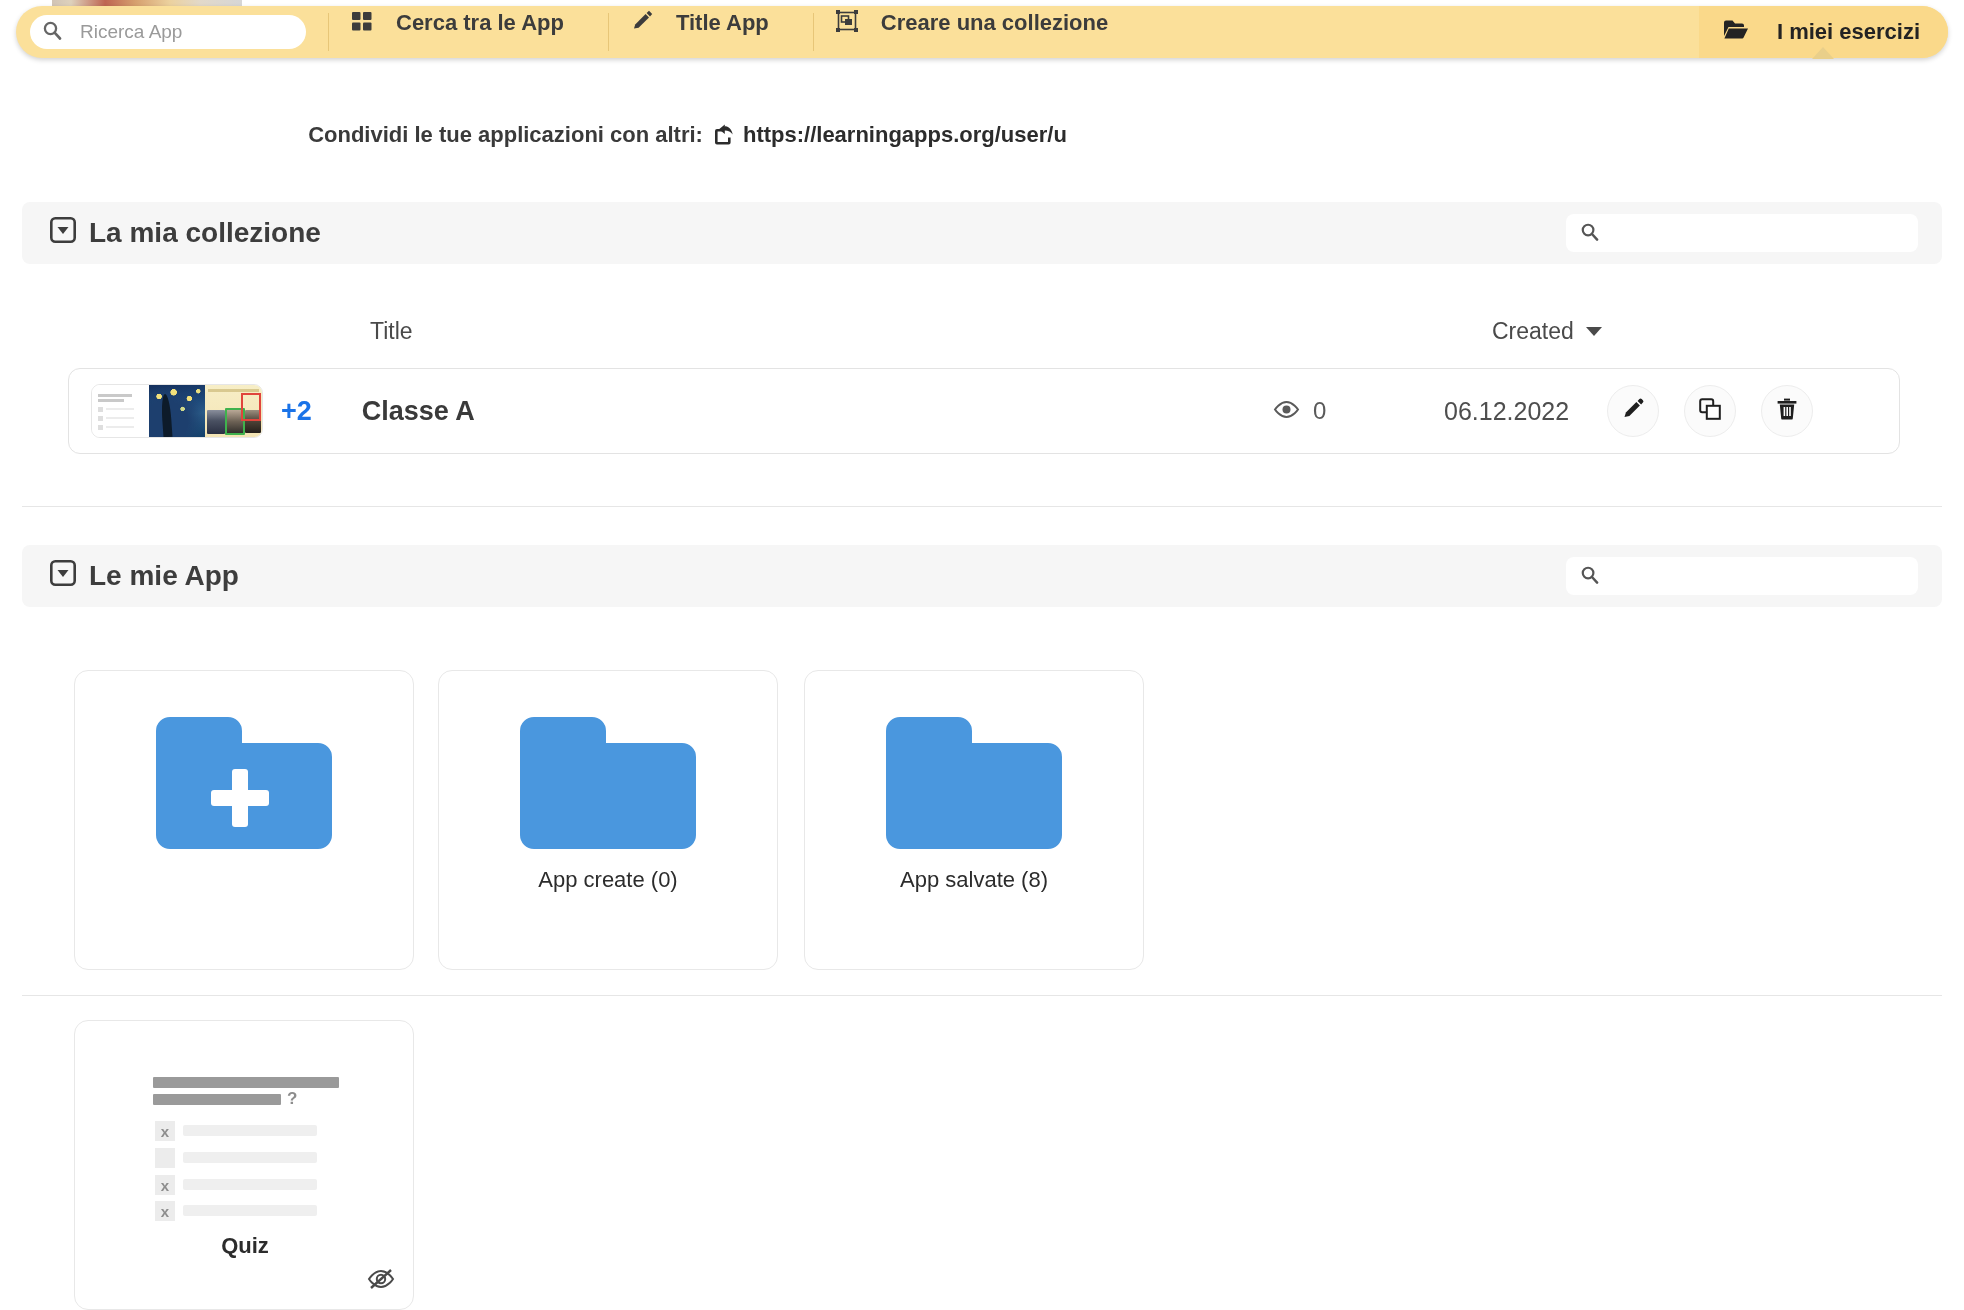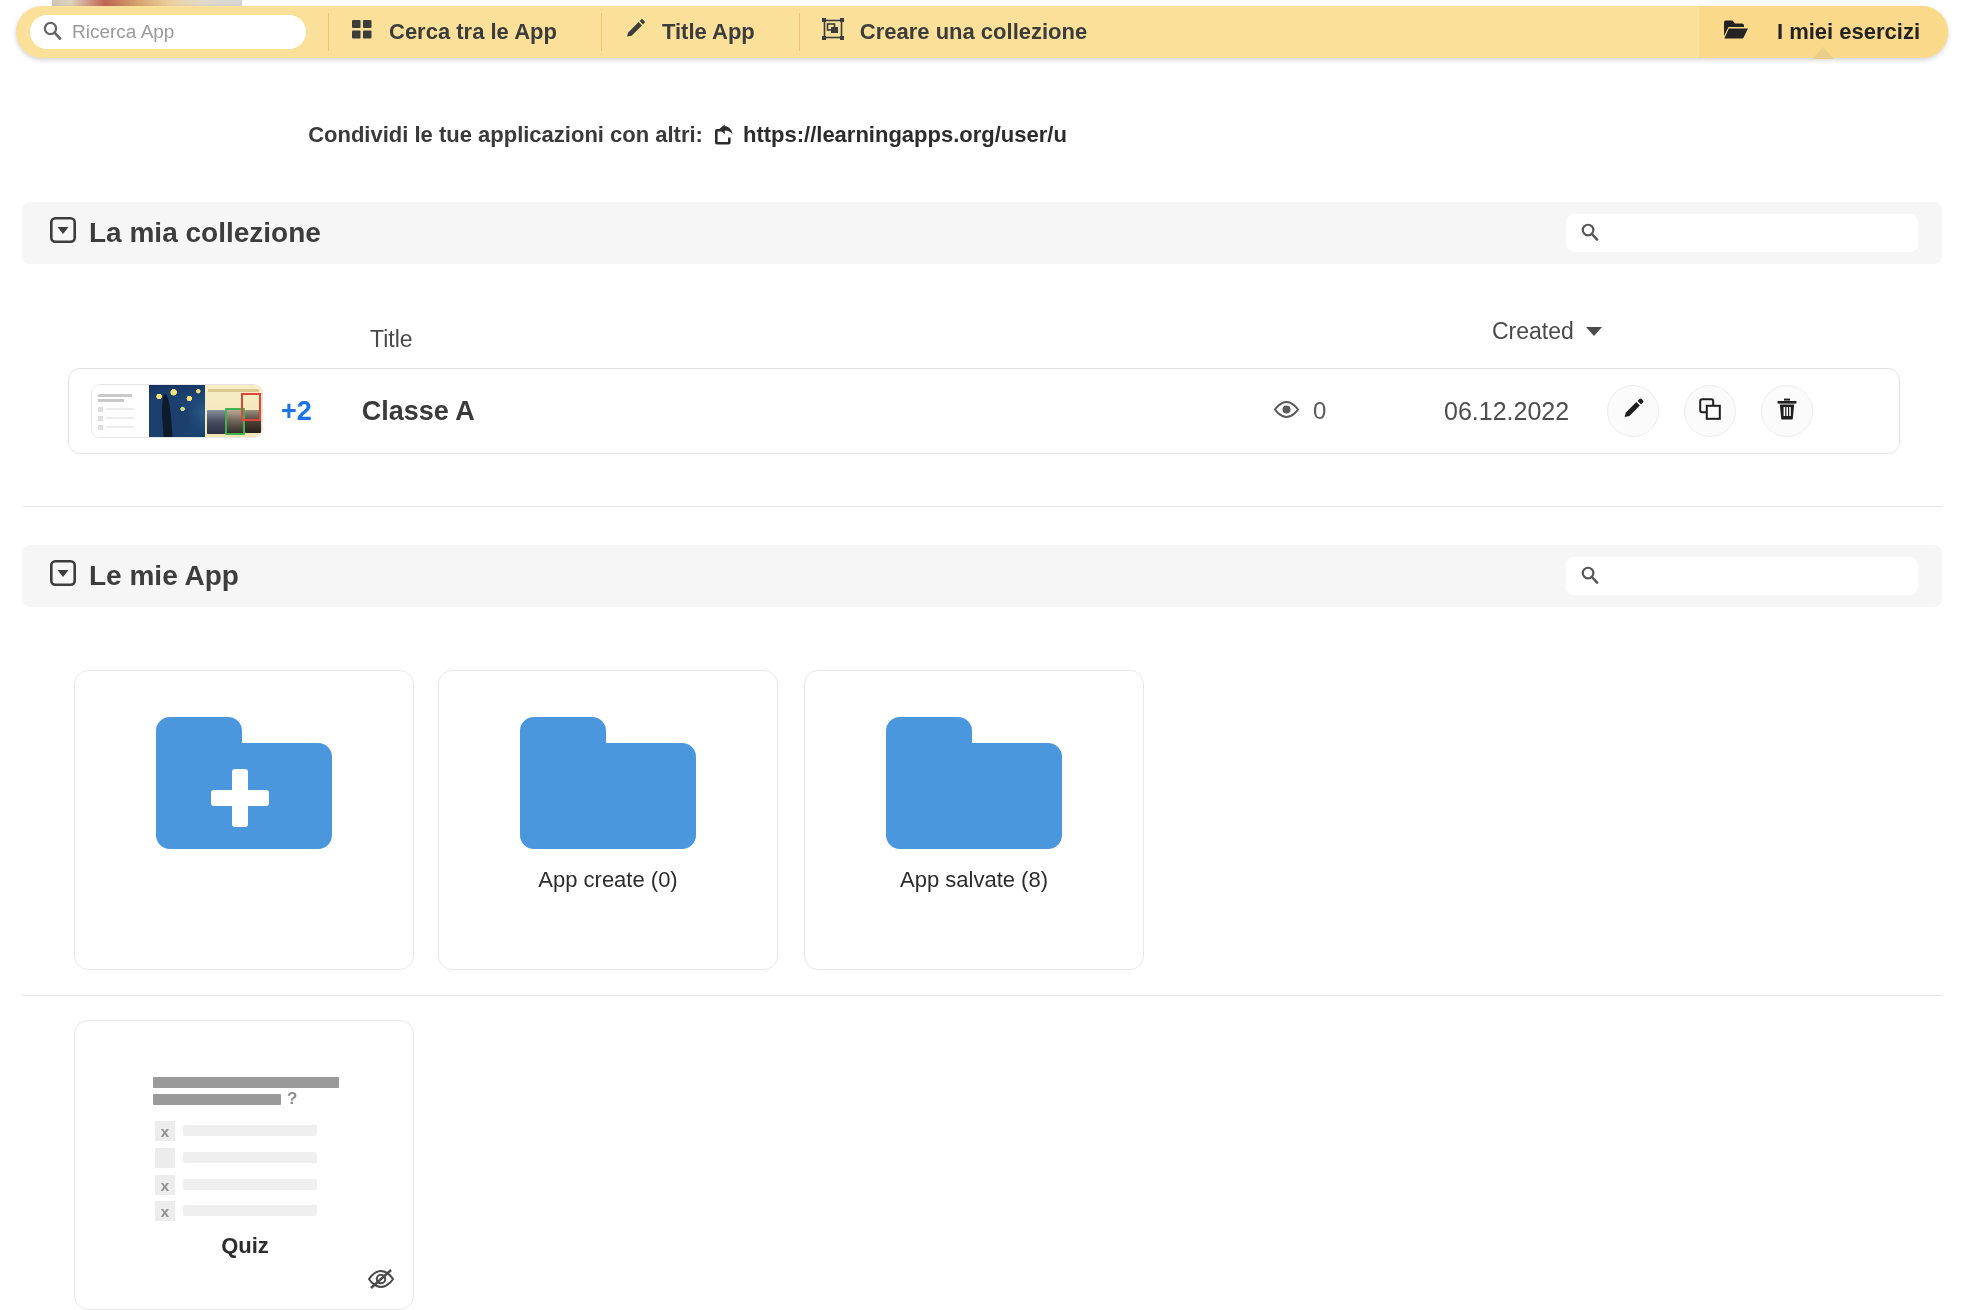--- a/index.html
+++ b/index.html
@@ -27,35 +27,36 @@
     border-radius: 26px;
     box-shadow: 0 2px 5px rgba(0,0,0,.18);
     display: flex; align-items: center;
   }
   #toolbar-search {
     margin-left: 14px;
     width: 276px; height: 34px;
     background: #fff; border-radius: 17px;
     display: flex; align-items: center; padding: 4px 12px;
     flex: none;
+    gap: 8px;
   }
   #toolbar-search input {
     border: none; outline: none; background: transparent;
     font-family: "Liberation Sans", sans-serif;
     font-size: 19px; color: #333; width: 100%;
     margin-left: 8px;
   }
   #toolbar-search input::placeholder { color: #9a9a9a; }
 
   .tb-sep {
     width: 1px; height: 38px; background: #e7c678;
     margin: 0 0 0 22px; flex: none;
   }
   .tb-item {
-    display: flex; align-items: center; gap: 16px;
+    display: flex; gap: 23px;
     padding: 0 22px; height: 45px;
     font-size: 22px; font-weight: bold; color: #3c3c3c;
     white-space: nowrap; cursor: pointer; flex: none;
   }
   #toolbar-spacer { flex: 1 1 auto; }
   #my-exercises {
     display: flex; align-items: center; gap: 28px;
     height: 52px; padding: 0 28px 0 24px;
     font-size: 22px; font-weight: bold; color: #232323;
     background: #fad98a;
@@ -102,21 +103,21 @@
     border: none; outline: none; background: transparent;
     font-size: 18px; color: #333; width: 100%; margin-left: 8px;
     font-family: "Liberation Sans", sans-serif;
   }
 
   
   #col-head {
     position: absolute; left: 68px; top: 318px; width: 1830px; height: 34px;
   }
   #col-head .h-title {
-    position: absolute; left: 302px; top: 8px;
+    position: absolute; left: 302px; top: 0;
     font-size: 23px; color: #4a4a4a; text-align: center;
   }
   #col-head .h-created {
     position: absolute; left: 1424px; top: 0;
     display: flex; align-items: center; gap: 12px;
     font-size: 23px; color: #4a4a4a; cursor: pointer;
   }
   .caret-down {
     width: 0; height: 0;
     border-left: 8px solid transparent;

